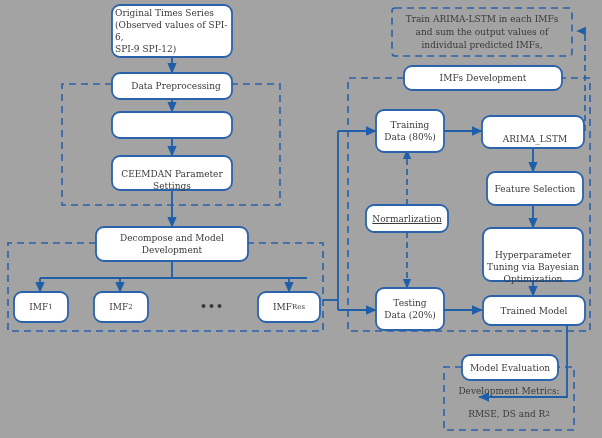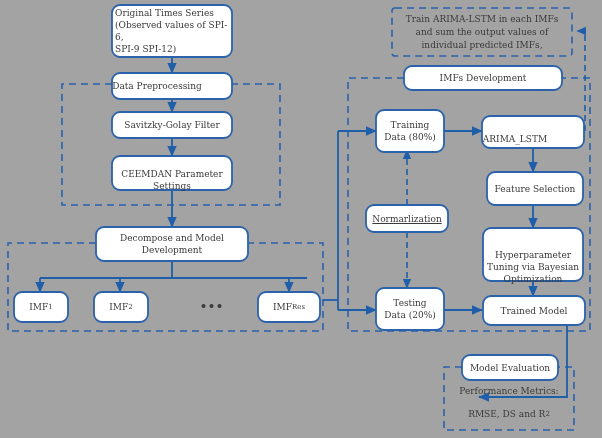--- a/index.html
+++ b/index.html
@@ -148,23 +148,22 @@
       <rect x="483" y="228" width="100" height="53" rx="8" ry="8"></rect>
       <rect x="483" y="296" width="102" height="29" rx="8" ry="8"></rect>
       <rect x="462" y="355" width="96" height="25" rx="8" ry="8"></rect>
     </g>
   </svg>
 
   <div class="node-text left-align" style="left:112px; top:5px; width:120px; height:52px;">Original Times Series
 (Observed values of SPI-6,
 SPI-9 SPI-12)</div>
 
-  <div class="node-text" style="left:97px; top:73px; width:120px; height:26px;">Data Preprocessing</div>
-
-  <div class="node-text" style="left:112px; top:112px; width:120px; height:26px;">Savitzky-Golay Filter</div>
+  <div class="node-text" style="left:116px; top:73px; width:120px; height:26px;">Data Preprocessing</div>
+
 
   <div class="node-text" style="left:112px; top:156px; width:120px; height:48px;">CEEMDAN Parameter
 Settings</div>
 
   <div class="node-text" style="left:96px; top:227px; width:152px; height:34px;">Decompose and Model
 Development</div>
 
   <div class="node-text" style="left:14px; top:292px; width:54px; height:30px;"><span>IMF</span><span class="sub">1</span></div>
 
   <div class="node-text" style="left:94px; top:292px; width:54px; height:30px;"><span>IMF</span><span class="sub">2</span></div>
@@ -180,29 +179,29 @@
   <div class="node-text" style="left:404px; top:66px; width:158px; height:24px;">IMFs Development</div>
 
   <div class="node-text" style="left:376px; top:110px; width:68px; height:42px;">Training
 Data (80%)</div>
 
   <div class="node-text" style="left:366px; top:205px; width:82px; height:27px;text-decoration:underline;">Normarlization</div>
 
   <div class="node-text" style="left:376px; top:288px; width:68px; height:42px;">Testing
 Data (20%)</div>
 
-  <div class="node-text" style="left:464px; top:116px; width:102px; height:45px;">ARIMA_LSTM</div>
+  <div class="node-text" style="left:484px; top:116px; width:102px; height:45px;">ARIMA_LSTM</div>
 
   <div class="node-text" style="left:487px; top:172px; width:96px; height:33px;">Feature Selection</div>
 
   <div class="node-text" style="left:483px; top:228px; width:100px; height:53px;margin-top:12px;">Hyperparameter
 Tuning via Bayesian
 Optimization</div>
 
   <div class="node-text" style="left:483px; top:296px; width:102px; height:29px;">Trained Model</div>
 
   <div class="node-text" style="left:462px; top:355px; width:96px; height:25px;">Model Evaluation</div>
 
-  <div class="node-text" style="left:444px; top:383px; width:130px; height:16px;">Performance Metrics:</div>
+  <div class="node-text" style="left:444px; top:383px; width:130px; height:16px;">Development Metrics:</div>
 
   <div class="node-text" style="left:444px; top:406px; width:130px; height:16px;"><span>RMSE, DS and R</span><span class="sup">2</span></div>
 
 </div>
 
 </body></html>

